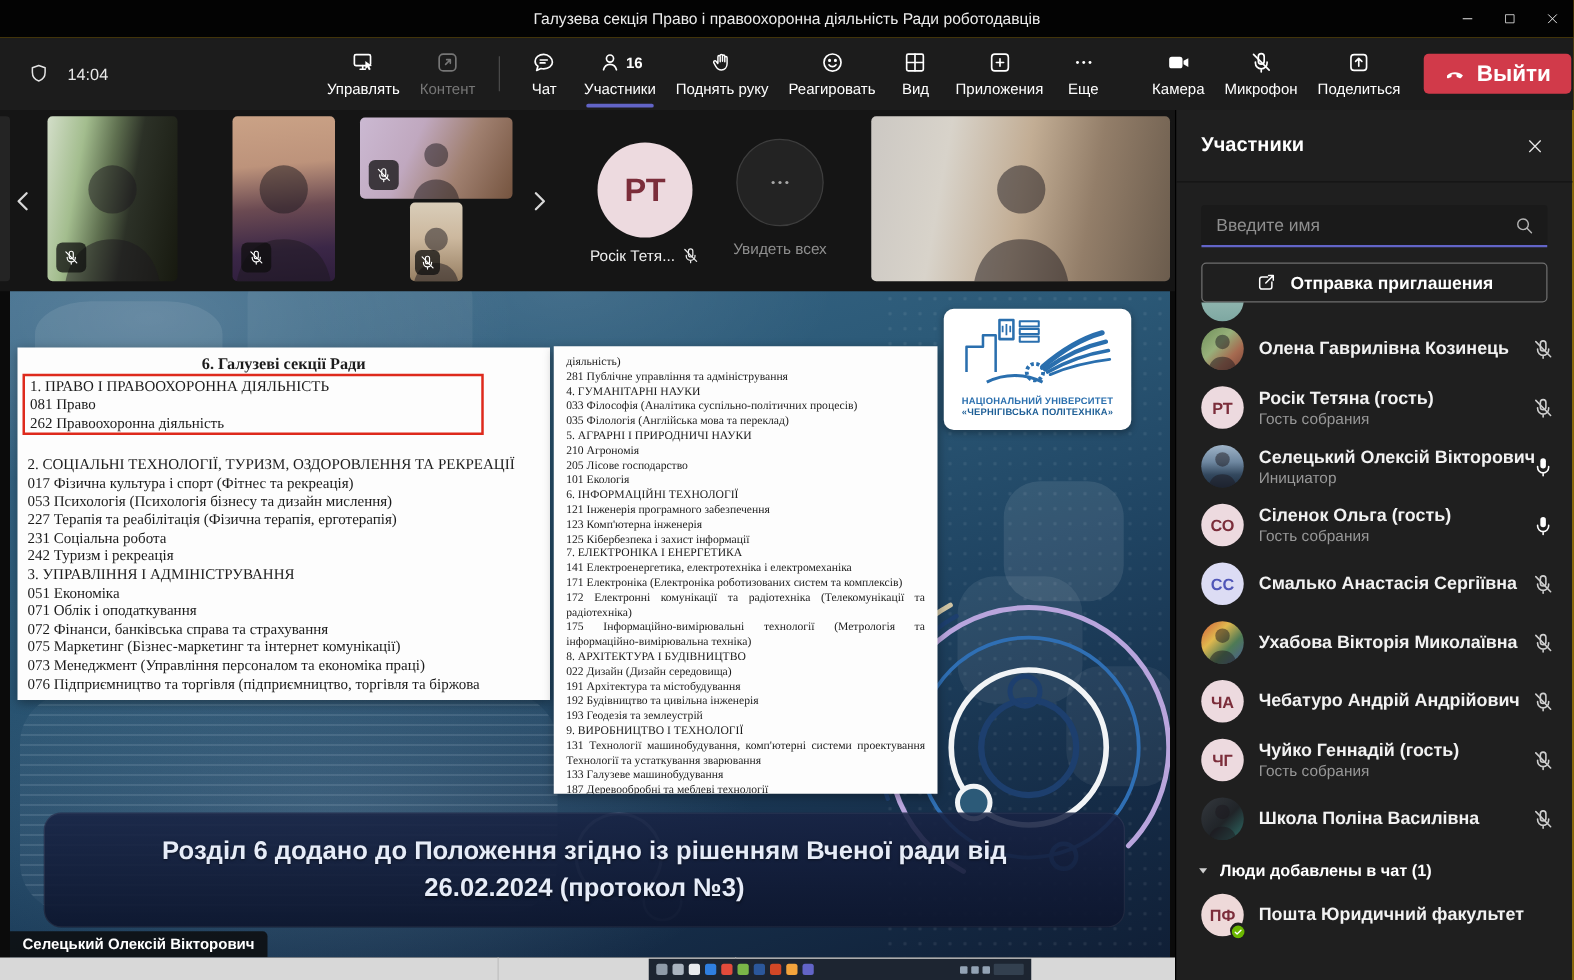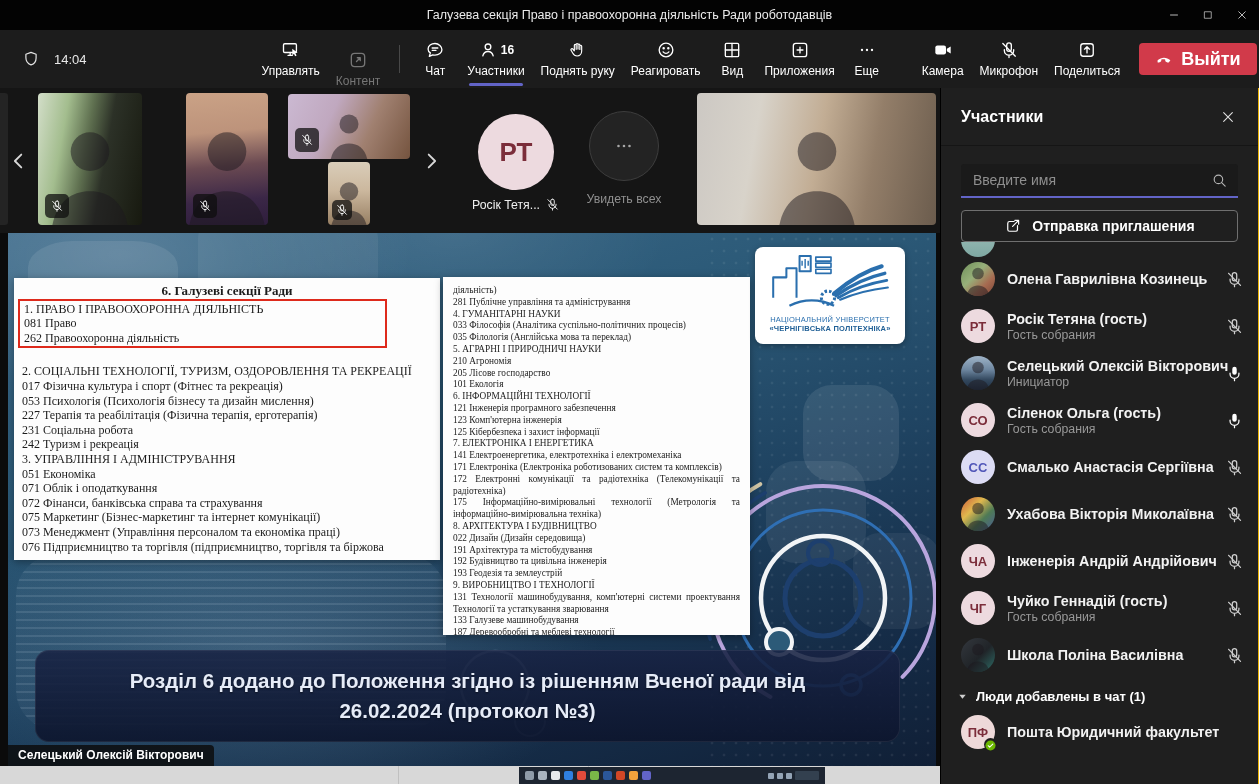--- a/index.html
+++ b/index.html
@@ -27,21 +27,21 @@
   .tb-group { display:flex; align-items:stretch; gap:2px; }
   .tb-div { width:1px; background:#484848; margin:15px 12px; }
   .tb-btn { position:relative; display:flex; flex-direction:column; align-items:center;
     justify-content:center; gap:4px; padding:0 7px; min-width:46px; color:#fff; cursor:pointer; }
   .tb-ic { display:flex; align-items:center; gap:3px; height:20px; }
   .tb-ic .icon { width:20px; height:20px; }
   .tb-badge { font-size:12px; font-weight:700; }
   .tb-label { font-size:12px; white-space:nowrap; }
   .tb-btn.active::after { content:""; position:absolute; left:12%; right:12%; bottom:2px;
     height:3px; border-radius:2px; background:var(--accent,#6264c7); }
-  .tb-btn.disabled { color:#767676; cursor:default;justify-content:flex-end; }
+  .tb-btn.disabled { color:#767676; cursor:default; }
   .leave-btn { display:flex; align-items:center; gap:8px; height:32px; padding:0 16px;
     margin-left:12px; border:0; border-radius:4px; color:#fff; font-size:18px; font-weight:700;
     font-family:inherit; cursor:pointer; }
   .leave-btn .icon { width:18px; height:18px; }
 
   
   .content { display:flex; height:696px; }
   .main { position:relative; width:940px; height:696px; background:#0b0b0b; }
   .sidebar { width:318px; height:696px; background:#1f1f1f; border-left:1px solid #000;
     display:flex; flex-direction:column; }
@@ -104,21 +104,21 @@
   .page-left { left:6px; top:45px; width:426px; height:282px; padding:6px 8px;
     font-size:12px; line-height:14.6px; }
   .page-right { left:435px; top:44px; width:307px; height:358px; padding:8px 10px;
     font-size:9.3px; line-height:11.8px; }
   .doc-title { text-align:center; font-weight:700; font-size:13px; }
   .doc-line { white-space:pre-wrap; tab-size:4; text-align:justify; }
   .red-box { border:2.5px solid #de2a1c; margin:0 45px 16px -4px; padding:1px 4px; }
 
   .uni-logo { position:absolute; left:747px; top:14px; width:150px; height:97px; background:#fff;
     border-radius:8px; padding:4px 4px 2px; text-align:center; box-shadow:0 2px 6px rgba(0,0,0,.3); }
-  .logo-l1 { font-size:7.5px; font-weight:400; color:#2a6fae; letter-spacing:.2px; margin-top:1px; }
+  .logo-l1 { font-size:7.5px; font-weight:700; color:#2a6fae; letter-spacing:.2px; margin-top:1px; }
   .logo-l2 { font-size:7.5px; font-weight:700; color:#1f5f96; letter-spacing:.2px; }
 
   .banner { position:absolute; left:27px; top:417px; width:865px; height:92px; border-radius:14px;
     background:linear-gradient(180deg, rgba(24,35,68,.88), rgba(13,22,46,.93));
     box-shadow:inset 0 0 0 1px rgba(255,255,255,.07);
     display:flex; flex-direction:column; justify-content:center; text-align:center;
     font-size:20.5px; font-weight:700; color:#e6ecf8; line-height:30px;
     text-shadow:0 1px 2px rgba(0,0,0,.5); }
 
   .nametag { position:absolute; left:0; bottom:0; background:rgba(12,12,12,.84); color:#fff;
@@ -737,21 +737,21 @@
     </span>
     <span class="p-mic muted"><svg viewBox="0 0 24 24" fill="none" stroke="currentColor" stroke-width="1.6" stroke-linecap="round" stroke-linejoin="round">
                   <rect x="9.2" y="3.4" width="5.6" height="10.2" rx="2.8"></rect>
                   <path d="M6.4 11.6v.9c0 3.1 2.5 5.6 5.6 5.6s5.6-2.5 5.6-5.6v-.9M12 18.3V21"></path>
                   <path d="M4.6 4.2l15 15.2"></path>
                 </svg></span>
   </div>
             <div class="p-row">
     <span class="avatar initials" style="background: rgb(237, 218, 223); color: rgb(123, 45, 58);">ЧА</span>
     <span class="p-text">
-      <span class="p-name">Інженерія Андрій Андрійович</span>
+      <span class="p-name">Чебатуро Андрій Андрійович</span>
 
     </span>
     <span class="p-mic muted"><svg viewBox="0 0 24 24" fill="none" stroke="currentColor" stroke-width="1.6" stroke-linecap="round" stroke-linejoin="round">
                   <rect x="9.2" y="3.4" width="5.6" height="10.2" rx="2.8"></rect>
                   <path d="M6.4 11.6v.9c0 3.1 2.5 5.6 5.6 5.6s5.6-2.5 5.6-5.6v-.9M12 18.3V21"></path>
                   <path d="M4.6 4.2l15 15.2"></path>
                 </svg></span>
   </div>
             <div class="p-row">
     <span class="avatar initials" style="background: rgb(237, 218, 223); color: rgb(123, 45, 58);">ЧГ</span>

